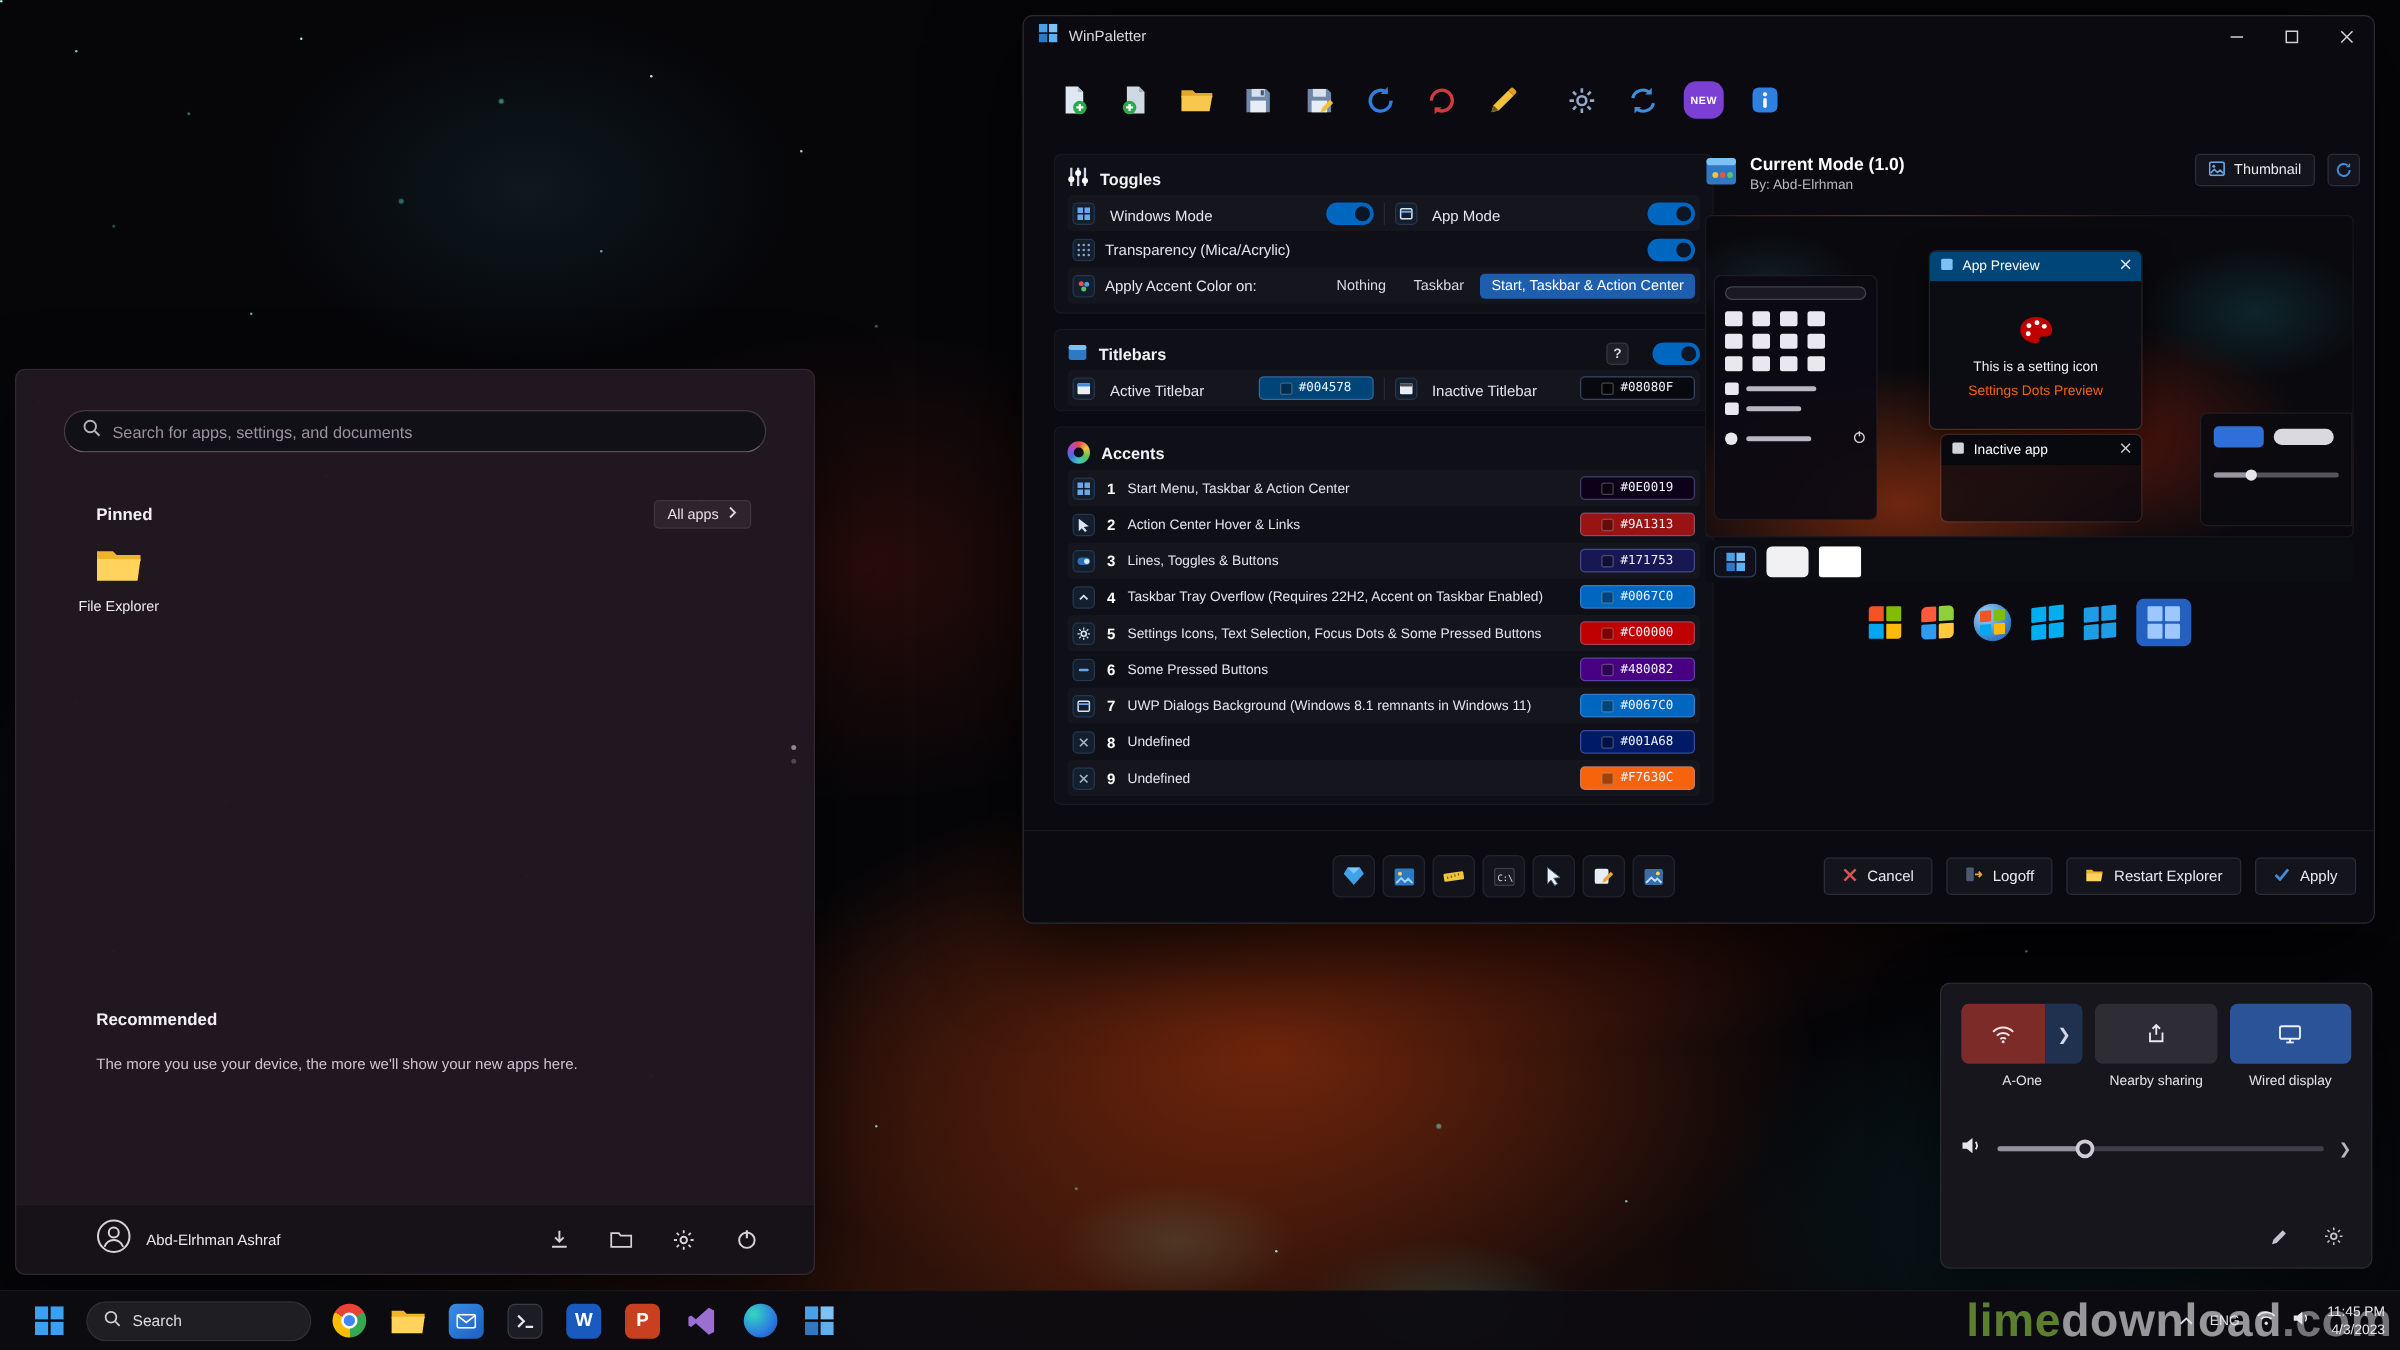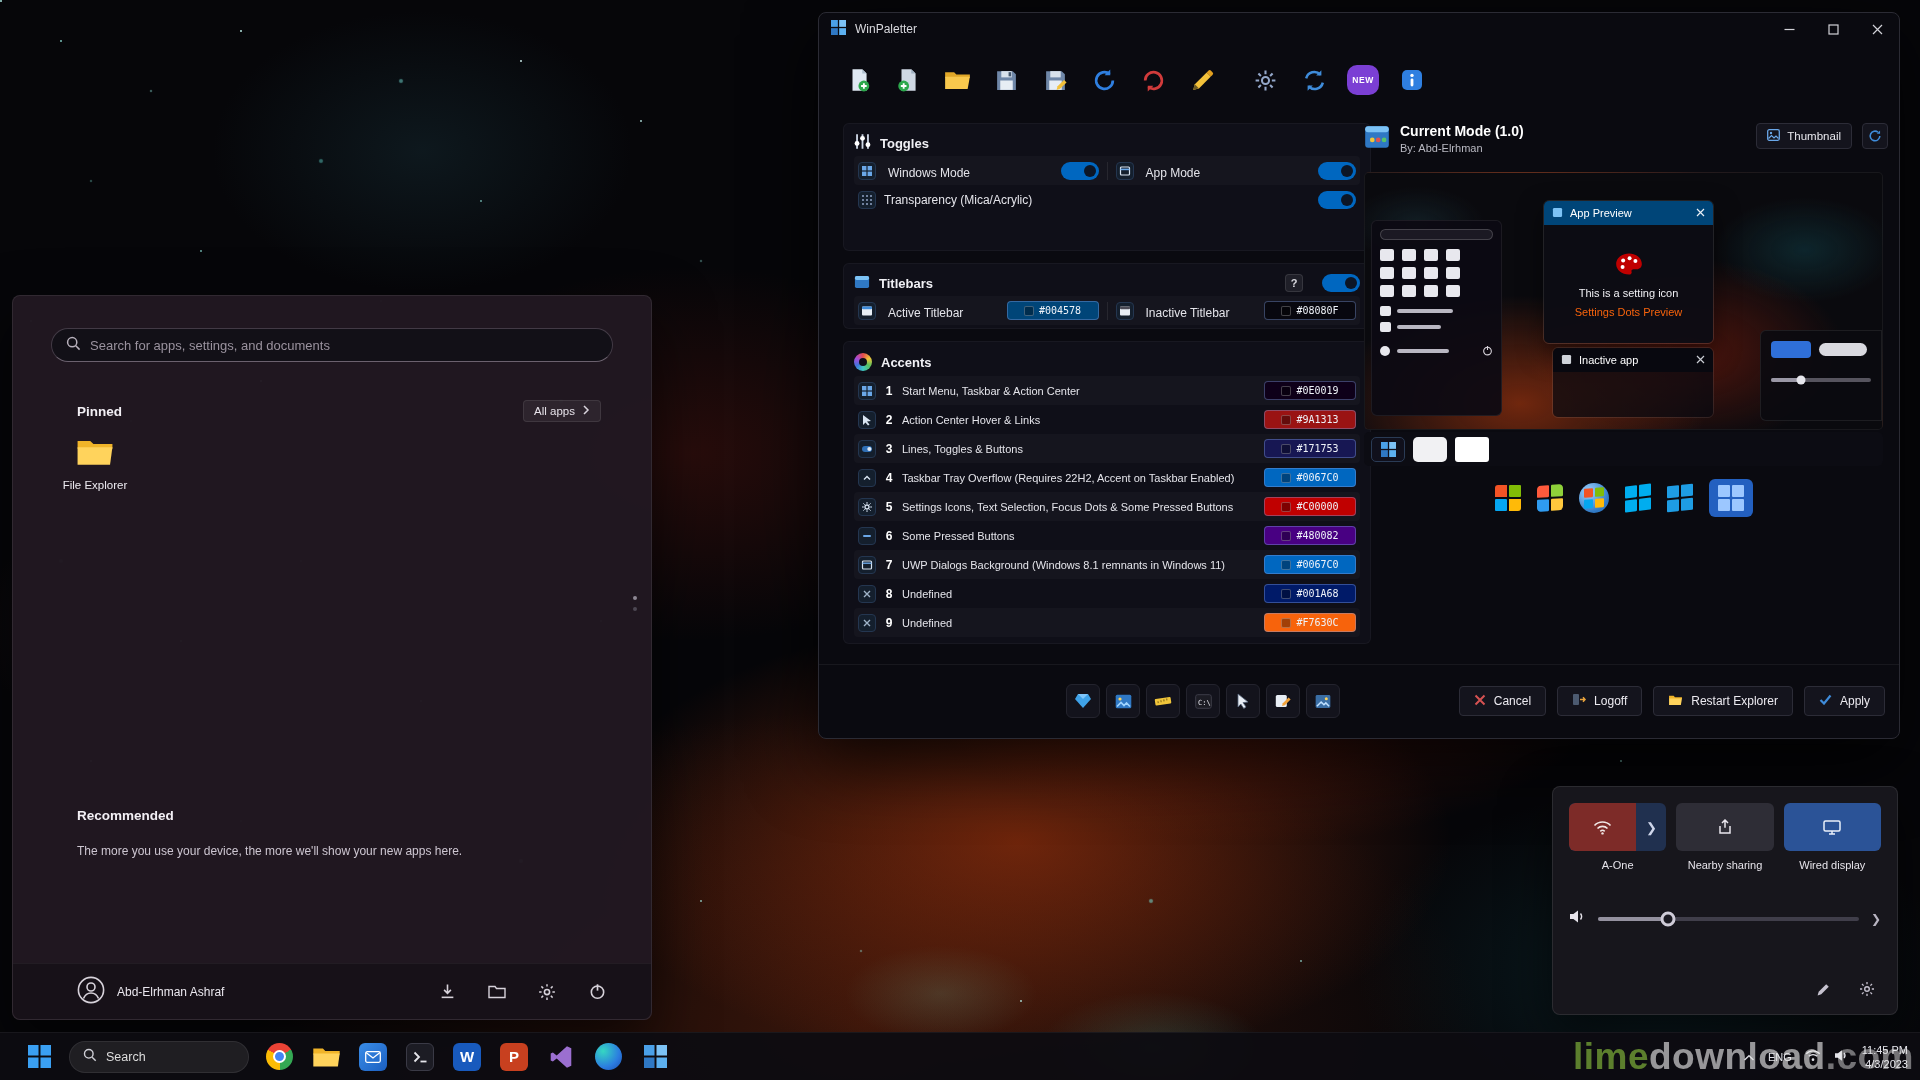--- a/index.html
+++ b/index.html
@@ -442,20 +442,35 @@
                   <circle cx="6" cy="10" r="1"></circle>
                   <circle cx="10" cy="10" r="1"></circle>
                 </g>
               </svg>
             </span>
           <span>Transparency (Mica/Acrylic)</span>
           <span class="toggle">
               <i></i>
             </span>
         </div>
+        <div class="crow z">
+          <span class="acc-ic">
+              <svg width="12" height="12" viewBox="0 0 12 12">
+                <circle cx="4" cy="4" r="2" fill="#e05252"></circle>
+                <circle cx="8.4" cy="4.4" r="2" fill="#4f9de0"></circle>
+                <circle cx="6" cy="8.2" r="2" fill="#57c46a"></circle>
+              </svg>
+            </span>
+          <span>Apply Accent Color on:</span>
+          <div class="opts">
+            <button class="opt">Nothing</button>
+            <button class="opt">Taskbar</button>
+            <button class="opt sel">Start, Taskbar &amp; Action Center</button>
+          </div>
+        </div>
       </div>
 
       <div class="card" style="height:66px;">
         <div class="card-h">
           <span><svg width="16" height="14" viewBox="0 0 14 12">
                 <rect x="0.8" y="0.8" width="12.4" height="10.4" rx="1.5" fill="#2f78c4"></rect>
                 <rect x="0.8" y="0.8" width="12.4" height="3.4" rx="1.5" fill="#7cc2f5"></rect>
               </svg></span>
           <span>Titlebars</span>
           <span class="qbtn">?</span>

